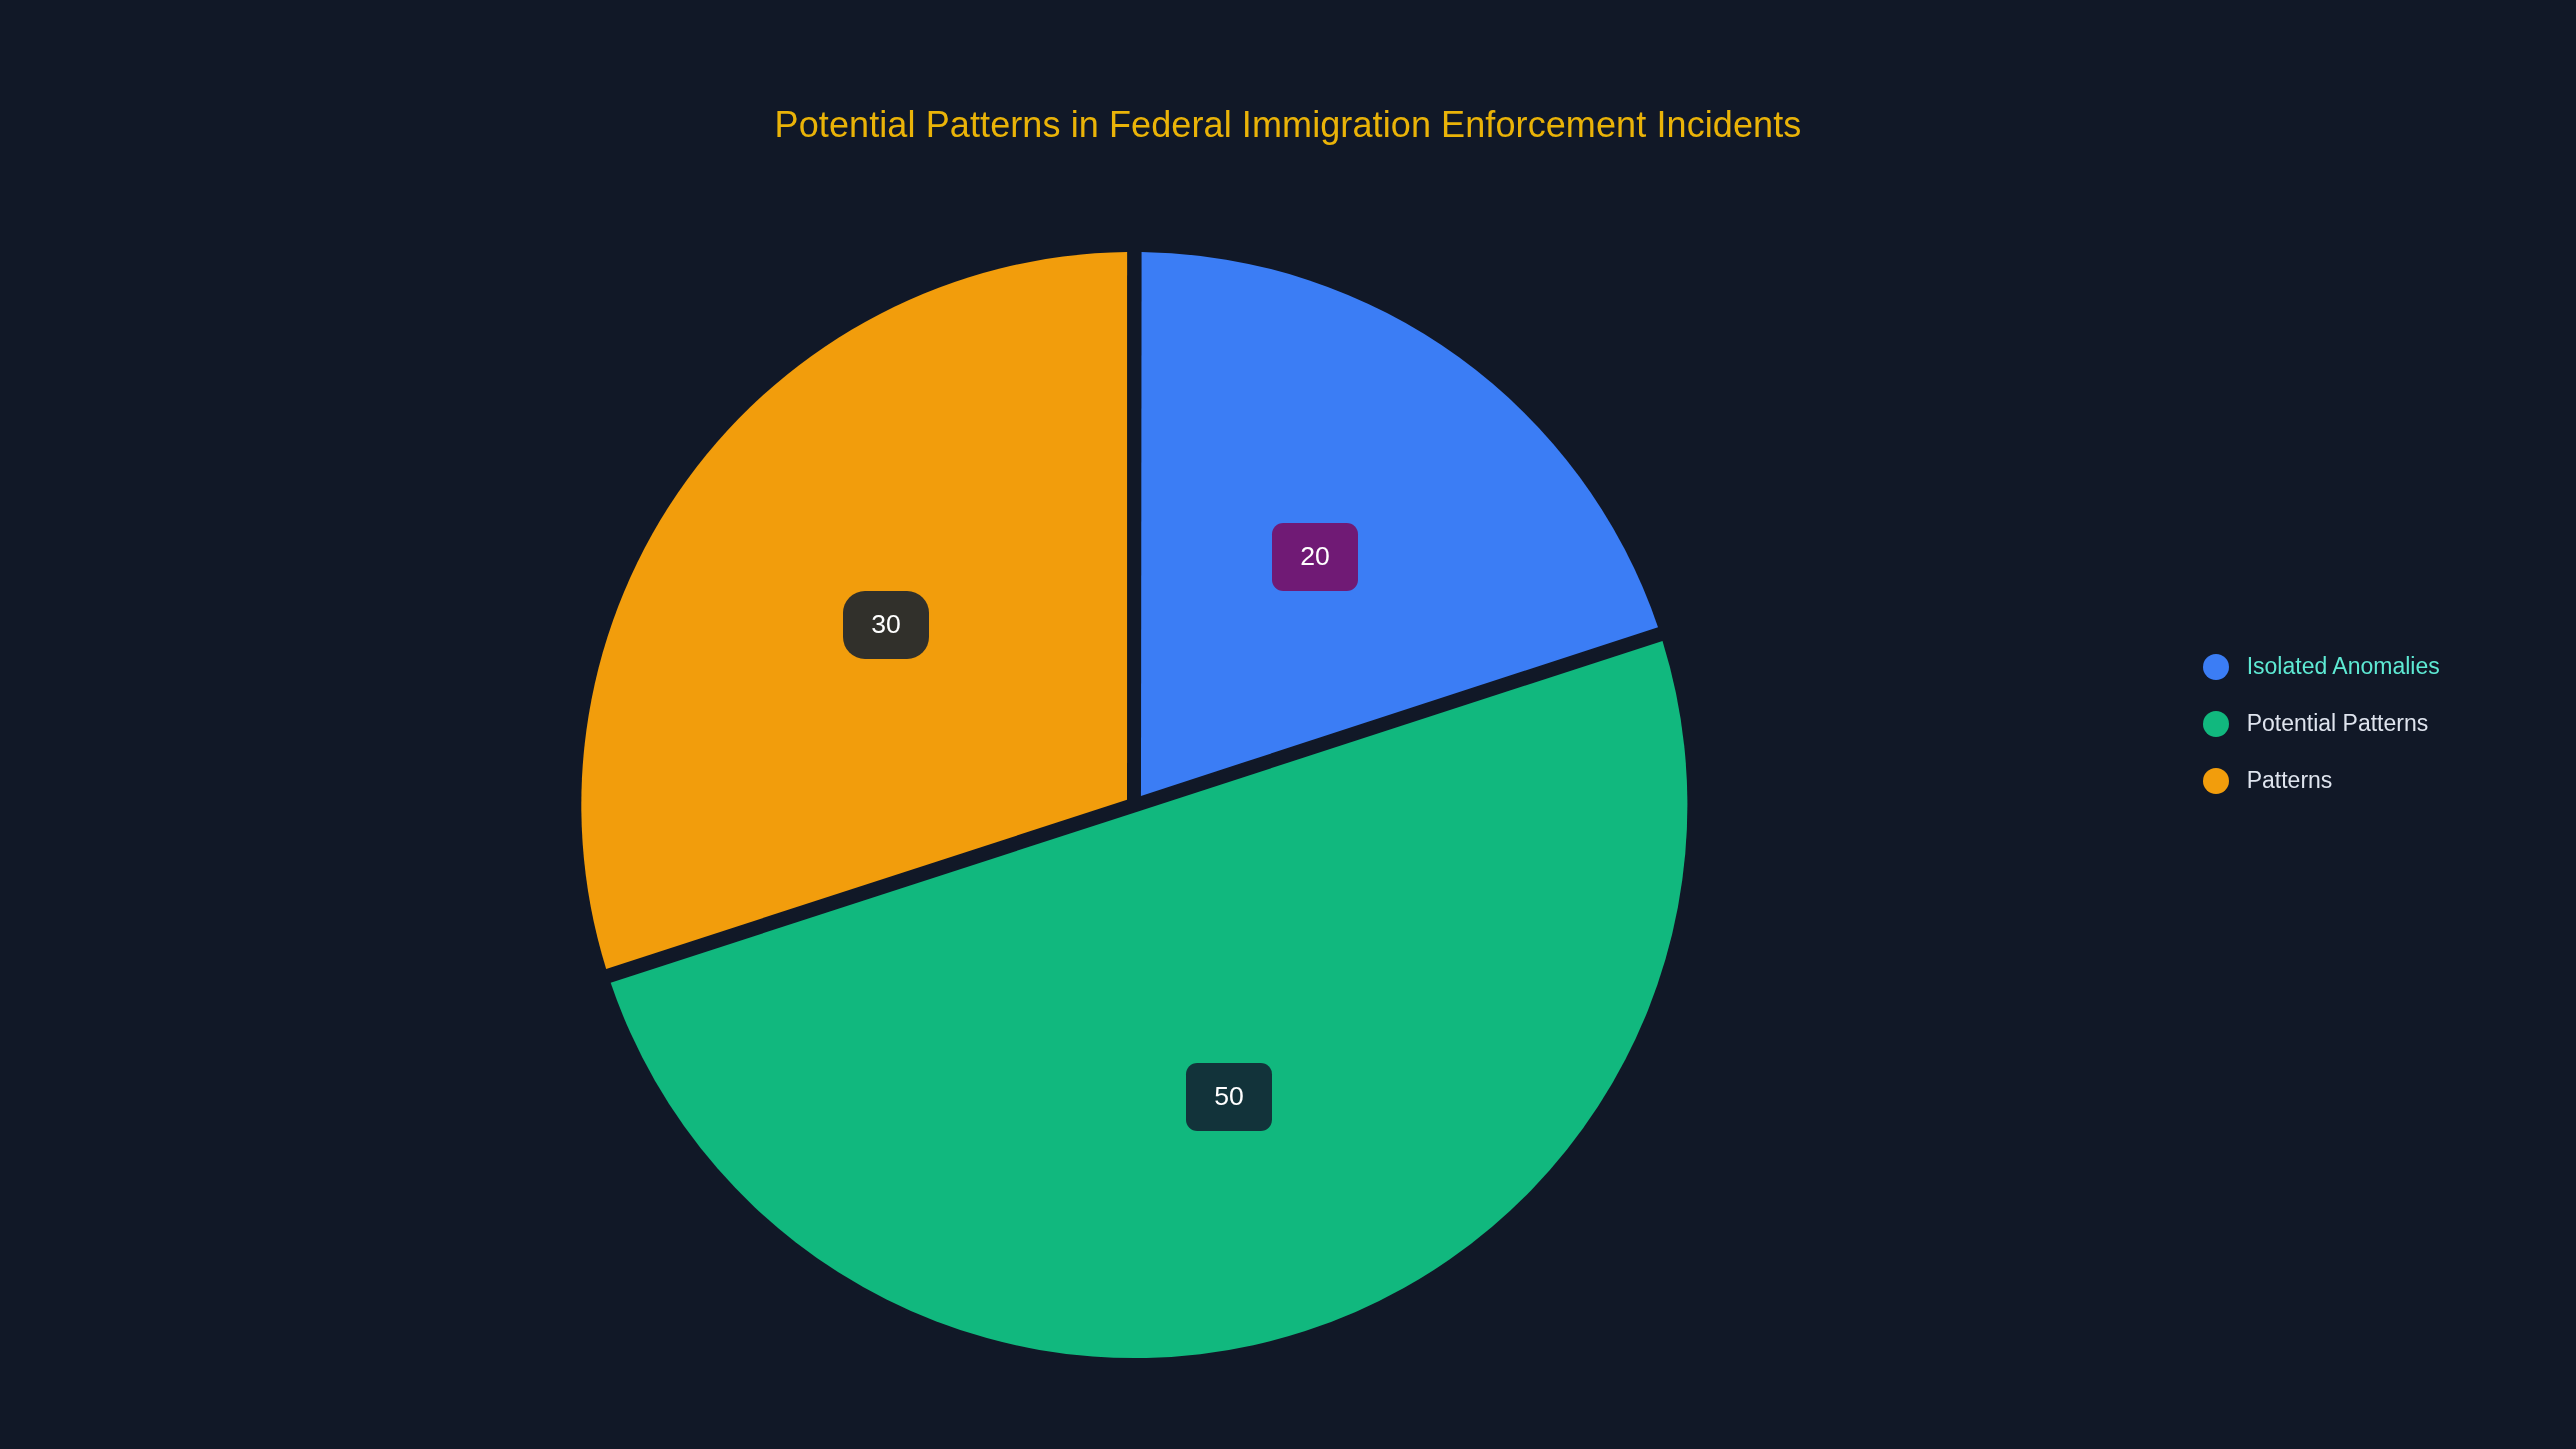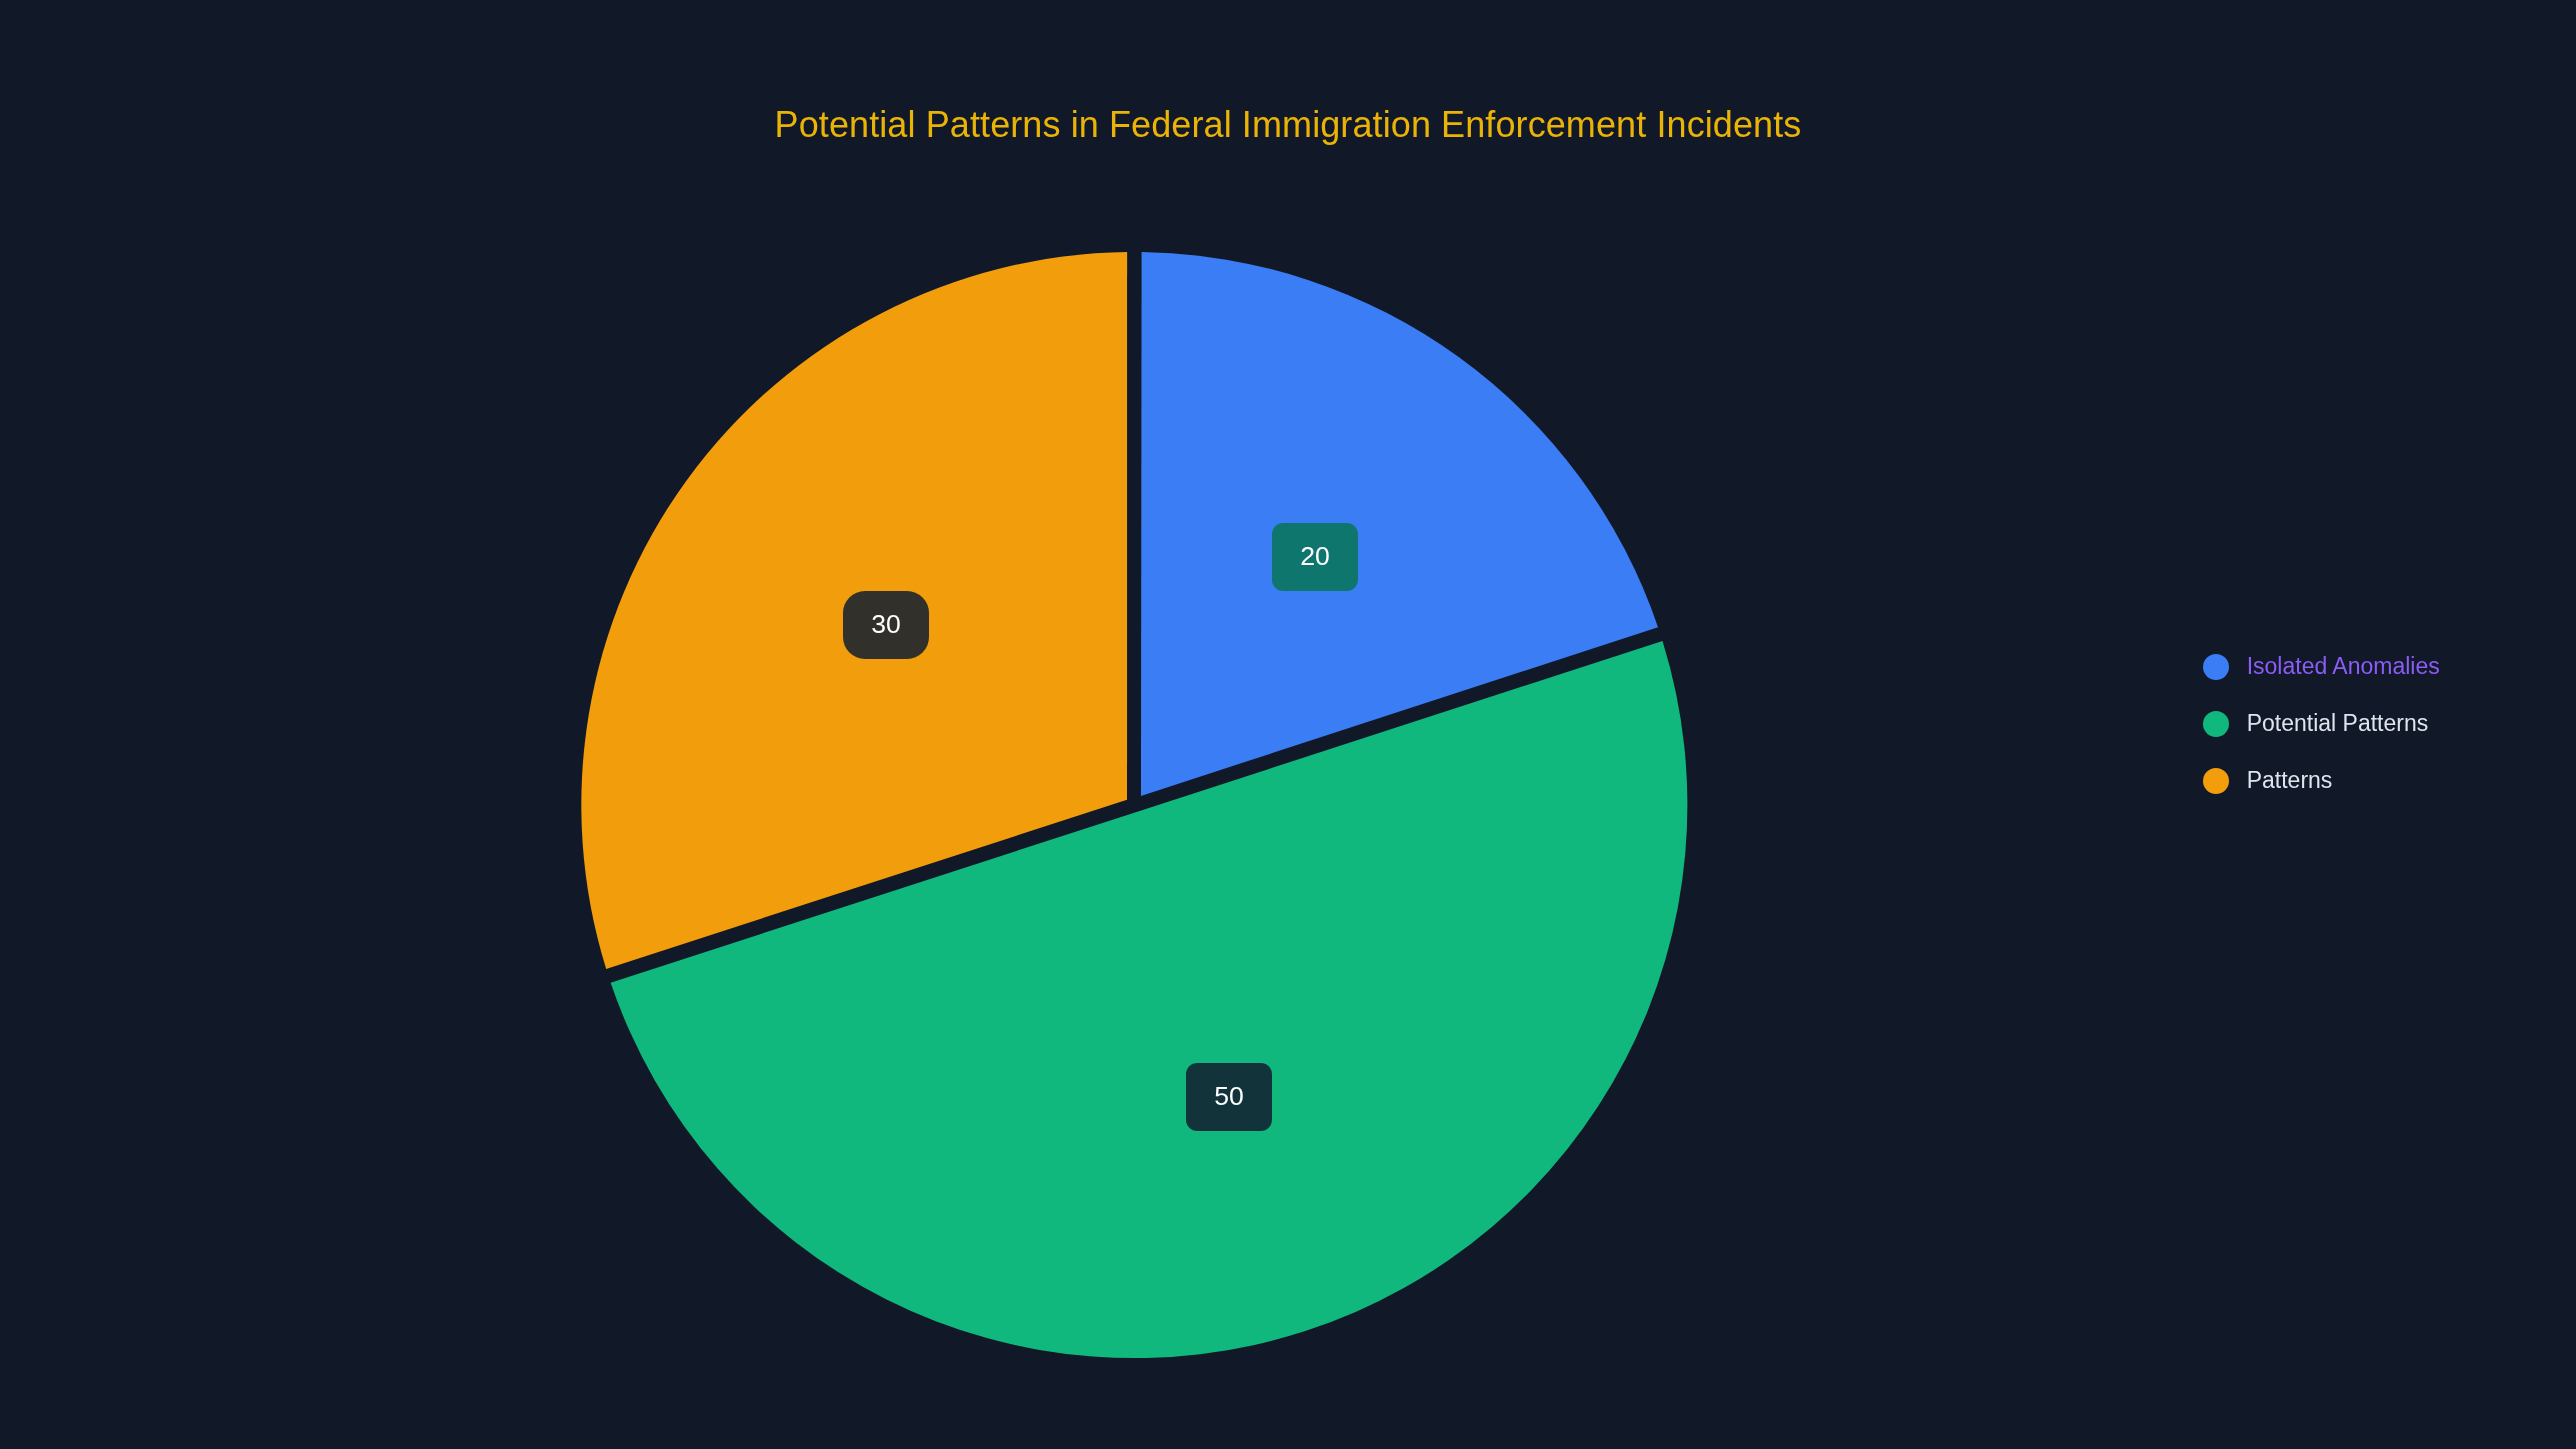--- a/index.html
+++ b/index.html
@@ -108,37 +108,37 @@
 
   <div id="plot-area">
     <svg id="pie-svg" width="2061" height="1449" viewBox="0 0 2560 1800" aria-hidden="true">
       <g id="pie-slices">
           <path d="M 1417.23 988.67 L 1418.00 313.06 A 687 687 0 0 1 2059.54 779.16 Z" fill="#3b7df5"></path>
           <path d="M 1411.78 1008.56 L 2065.10 796.28 A 687 687 0 0 1 758.46 1220.84 Z" fill="#11b87e"></path>
           <path d="M 1399.91 993.40 L 752.90 1203.72 A 687 687 0 0 1 1400.00 313.06 Z" fill="#f29d0c"></path>
         </g>
     </svg>
 
-    <div class="data-label" id="data-label-0" style="left: 1315px; top: 557px; width: 86px; height: 68px; background: #0f766e; color: rgb(255, 255, 255);">
+    <div class="data-label" id="data-label-0" style="left: 1315px; top: 557px; width: 86px; height: 68px; background: #701a75; color: rgb(255, 255, 255);">
       <span class="dl-text">20</span>
     </div>
 
     <div class="data-label" id="data-label-1" style="left: 1229px; top: 1097px; width: 86px; height: 68px; background: rgb(18, 51, 58); color: rgb(255, 255, 255);">
       <span class="dl-text">50</span>
     </div>
 
     <div class="data-label" id="data-label-2" style="left: 886px; top: 625px; width: 86px; height: 68px; background: rgb(49, 48, 43); color: rgb(255, 255, 255); border-radius: 22px;">
       <span class="dl-text">30</span>
     </div>
   </div>
 
   <div id="legend">
     <div class="legend-item">
       <span class="legend-swatch" id="legend-swatch-0" style="background: rgb(59, 125, 245);"></span>
-      <span class="legend-label" style="color: #8b5cf6;">Isolated Anomalies</span>
+      <span class="legend-label" style="color: #5eead4;">Isolated Anomalies</span>
     </div>
     <div class="legend-item">
       <span class="legend-swatch" id="legend-swatch-1" style="background: rgb(17, 184, 126);"></span>
       <span class="legend-label" style="color: rgb(223, 228, 238);">Potential Patterns</span>
     </div>
     <div class="legend-item">
       <span class="legend-swatch" id="legend-swatch-2" style="background: rgb(242, 157, 12);"></span>
       <span class="legend-label" style="color: rgb(223, 228, 238);">Patterns</span>
     </div>
   </div>

